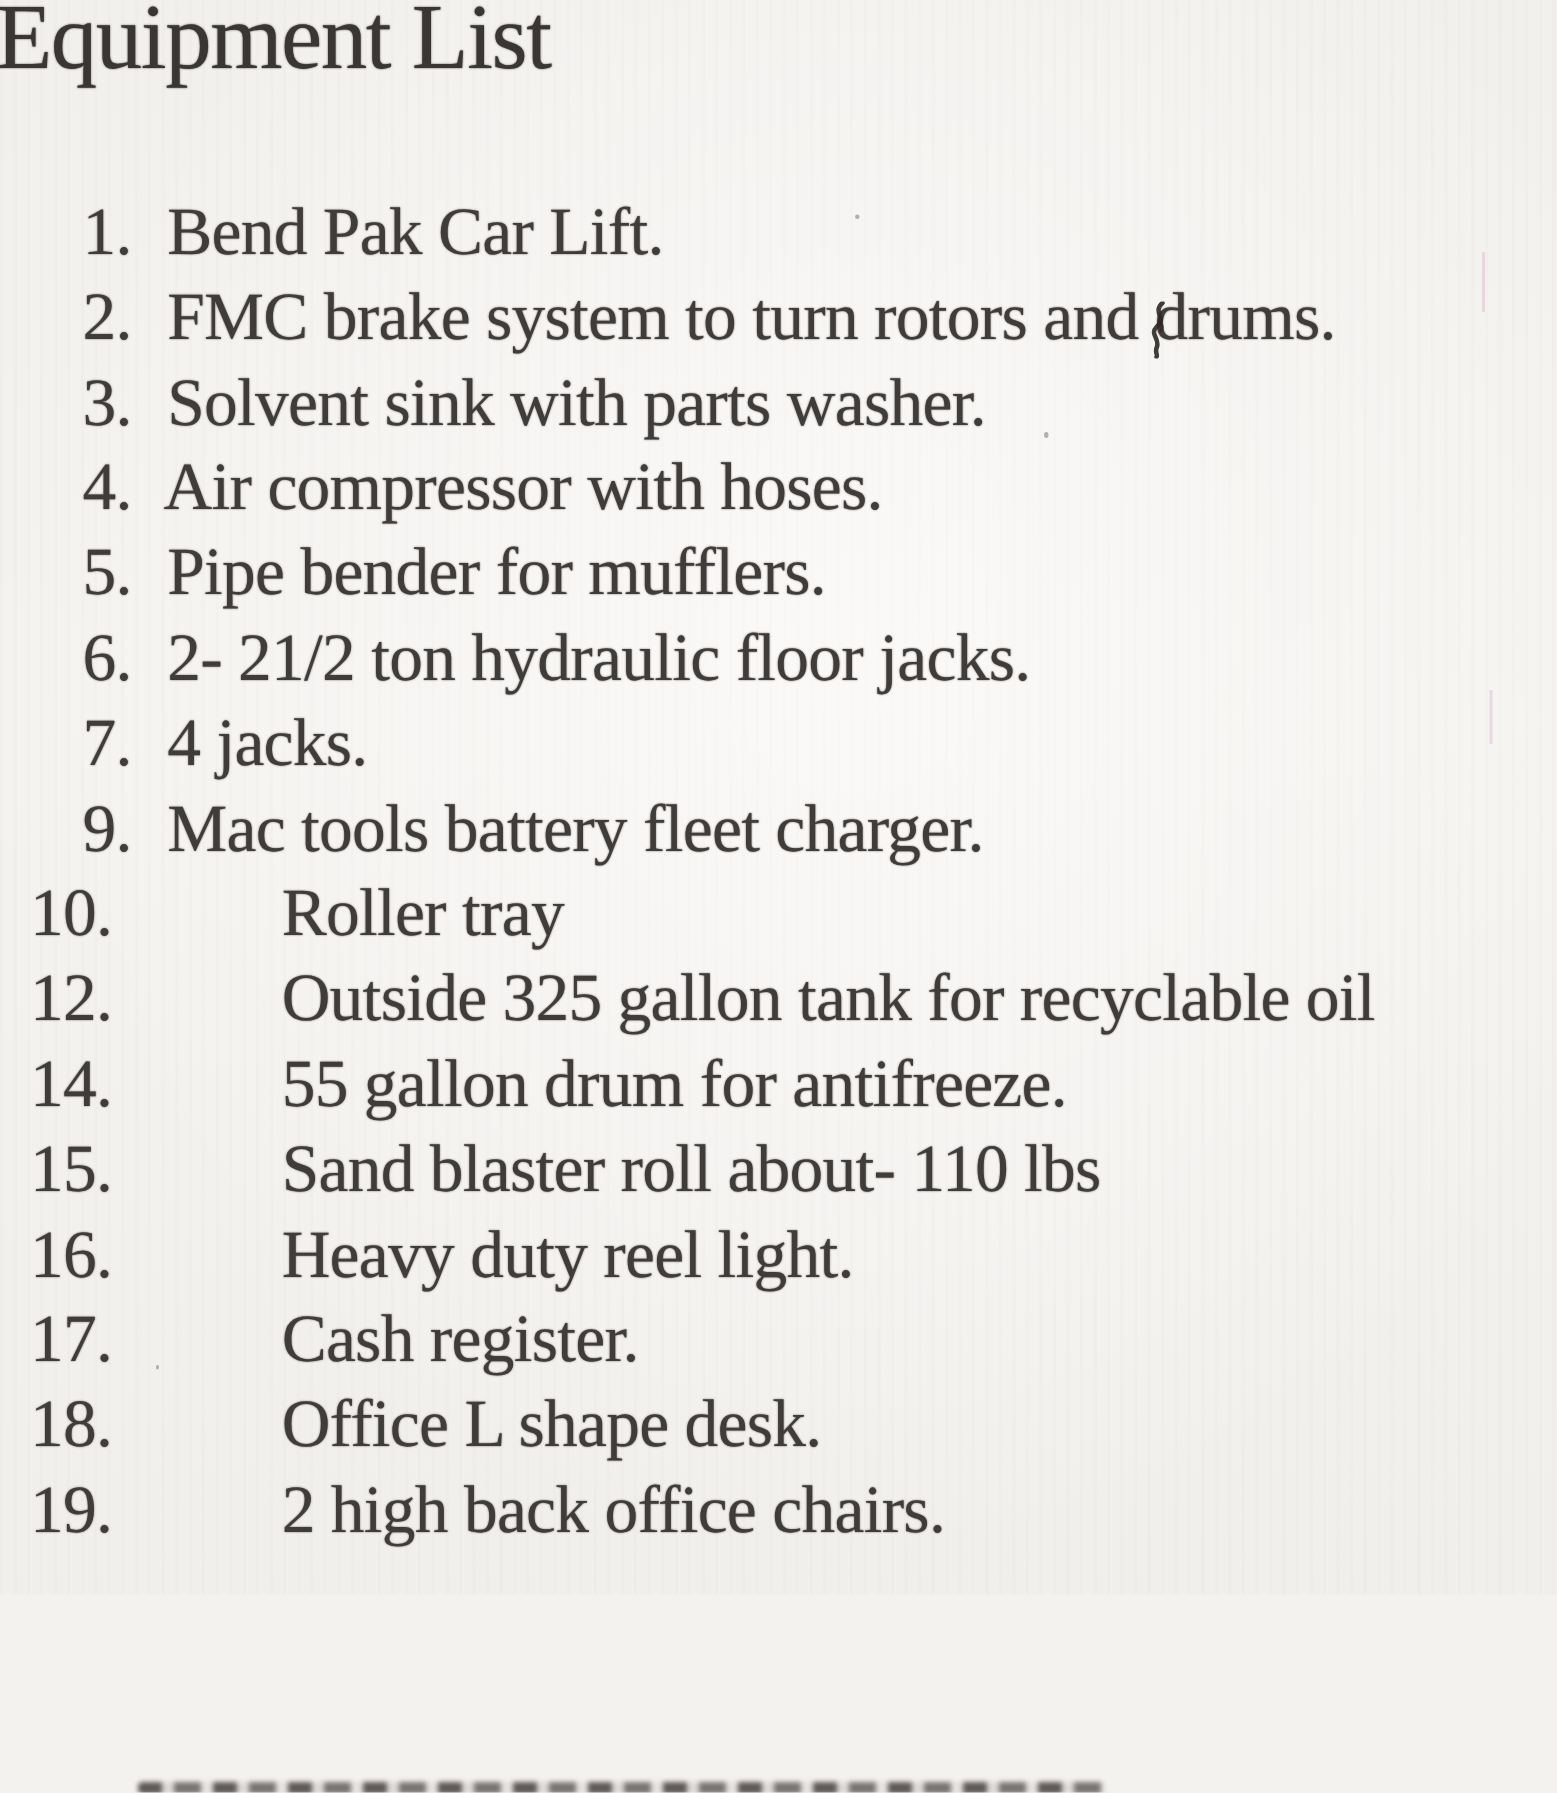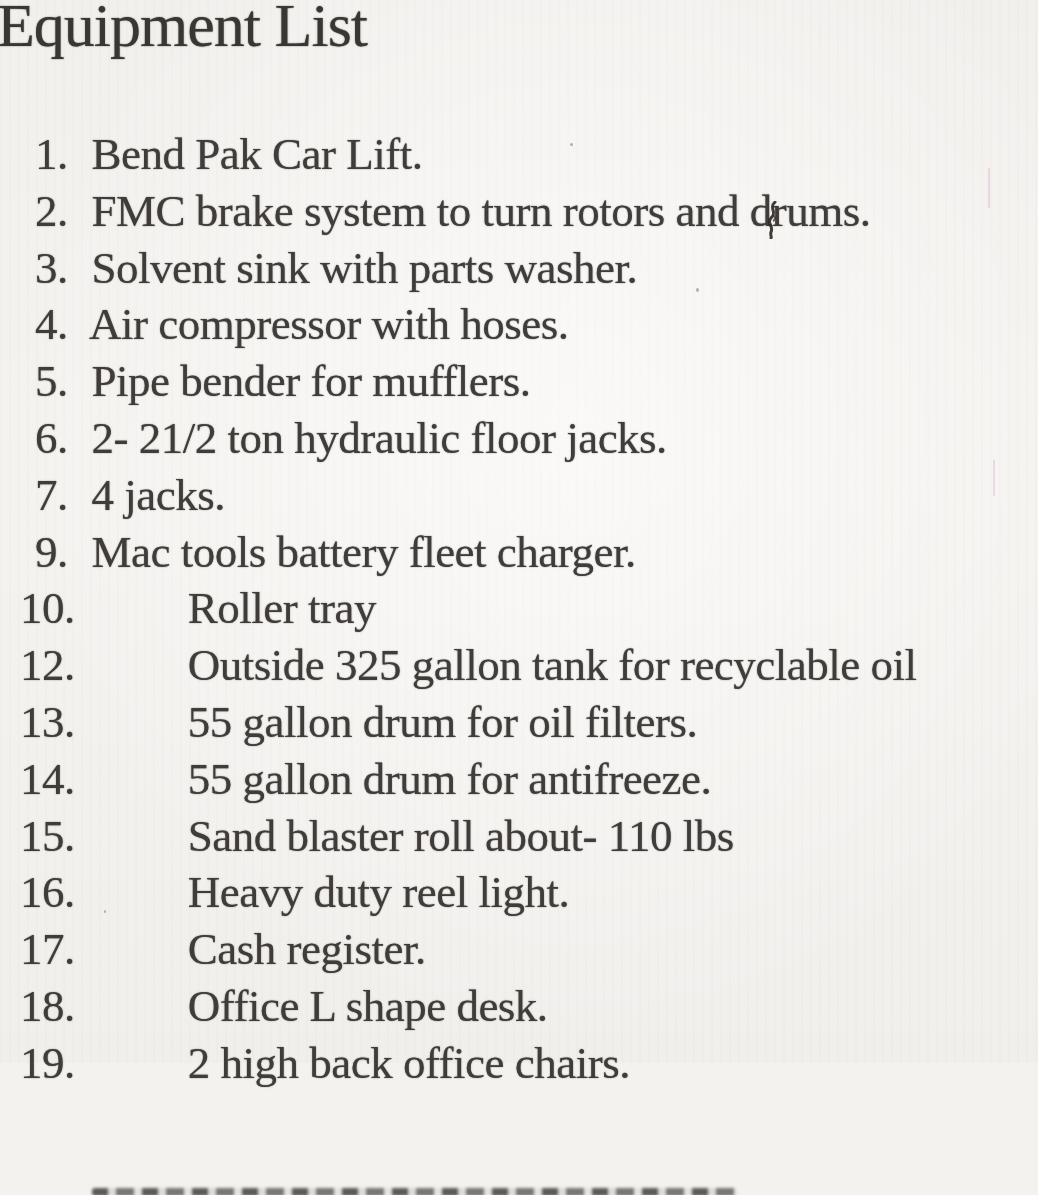--- a/index.html
+++ b/index.html
@@ -42,21 +42,21 @@
   .list {
     position: absolute;
     top: 126px;
     left: 0;
     width: 1038px;
   }
   .row {
     height: 56.8px;
     line-height: 56.8px;
     white-space: nowrap;
-    padding-left: 35px;
+    padding-left: 55px;
     font-size: 45px;
     letter-spacing: -0.5px;
     color: #403c3a;
     text-shadow: 0 0 1.3px rgba(62,58,55,0.8);
   }
   .row .num {
     display: inline-block;
     margin-right: 13px;
   }
   .row.tabbed {
@@ -161,24 +161,20 @@
     <span class="num">10.</span>
     <span class="txt">Roller tray</span>
   </div>
 
 
   <div class="row tabbed">
     <span class="num">12.</span>
     <span class="txt">Outside 325 gallon tank for recyclable oil</span>
   </div>
 
-  <div class="row tabbed">
-    <span class="num">13.</span>
-    <span class="txt">55 gallon drum for oil filters.</span>
-  </div>
 
   <div class="row tabbed">
     <span class="num">14.</span>
     <span class="txt">55 gallon drum for antifreeze.</span>
   </div>
 
   <div class="row tabbed">
     <span class="num">15.</span>
     <span class="txt">Sand blaster roll about- 110 lbs</span>
   </div>

